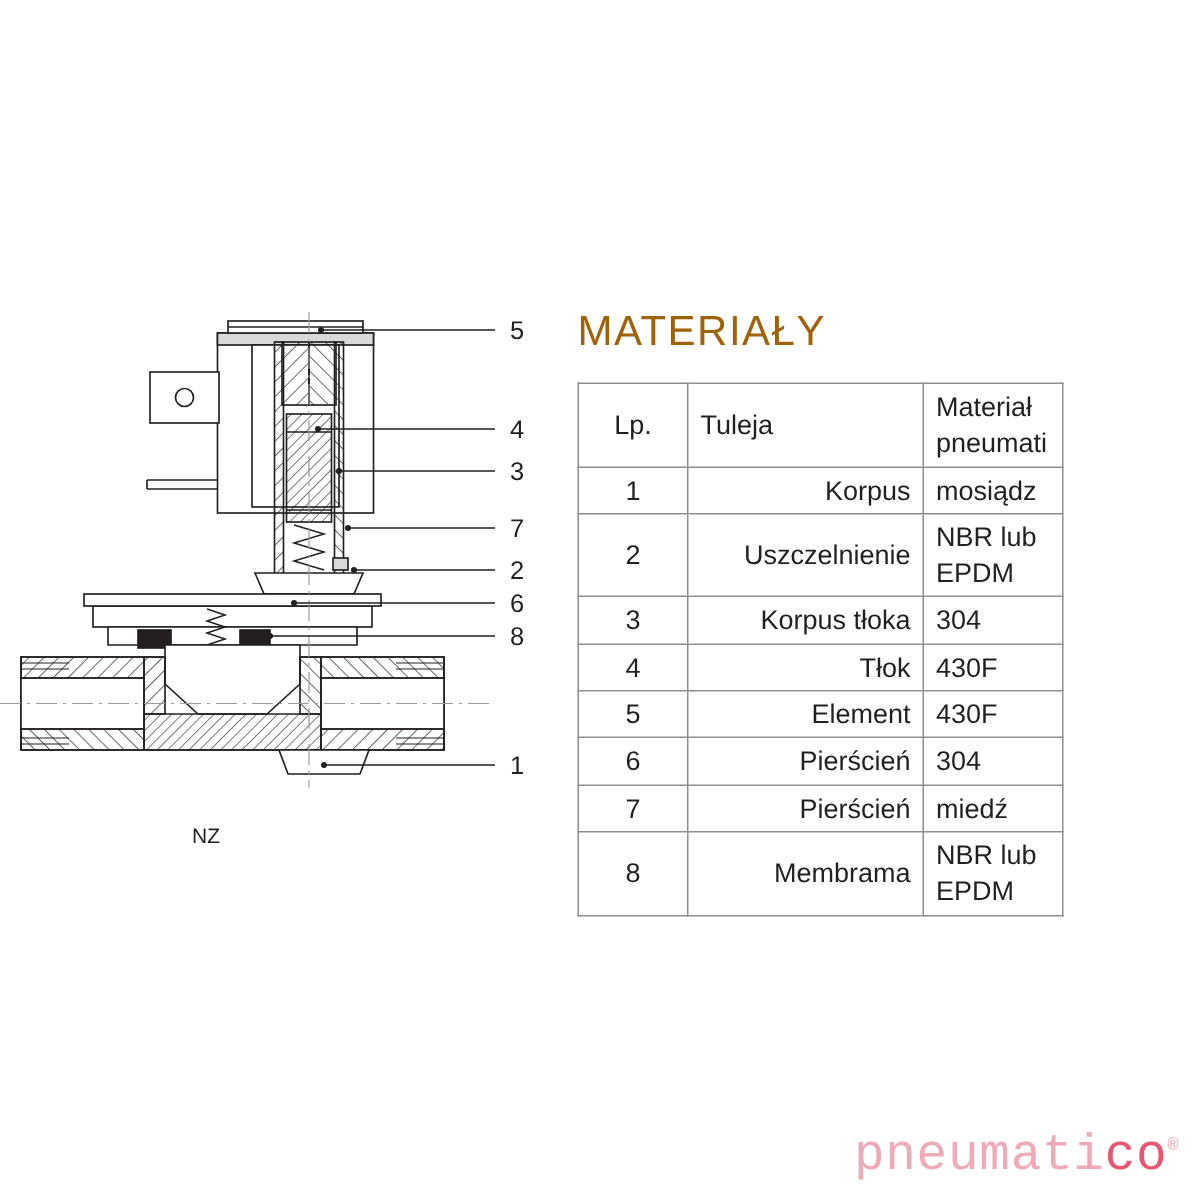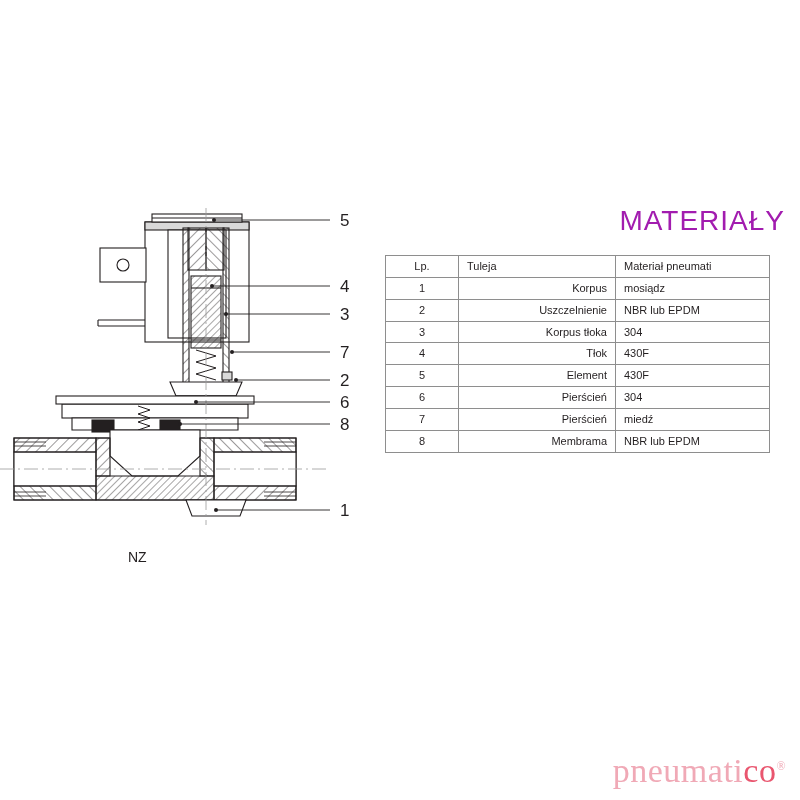--- a/index.html
+++ b/index.html
@@ -41,30 +41,30 @@
   
   #materials-panel {
     position: absolute;
     left: 385px;
     top: 205px;
     width: 400px;
   }
   #materials-title {
     font-size: 28px;
     letter-spacing: 1px;
-    text-align: right;
-    color: #a21caf;
+    text-align: left;
+    color: #a16207;
     margin: 0 0 18px 0;
     font-weight: normal;
     font-family: "Liberation Sans", sans-serif;
   }
   table.materials {
     border-collapse: collapse;
-    width: 385px;
-    font-size: 11px;
+    width: 324px;
+    font-size: 18px;
   }
   table.materials th,
   table.materials td {
     border: 1px solid #8e8e8e;
     padding: 3px 8px;
     font-weight: normal;
     vertical-align: middle;
     line-height: 1.35;
   }
   table.materials th.c-lp,
@@ -90,21 +90,21 @@
   }
 
   
   #logo {
     position: absolute;
     right: 14px;
     bottom: 10px;
     font-size: 34px;
     letter-spacing: 0.5px;
     color: #f0a9b6;
-    font-family: Liberation Serif, serif;
+    font-family: Liberation Mono, monospace;
     white-space: nowrap;
     margin-left: 36px;
   }
   #logo .logo-o {
     color: #e9566f;
   }
   #logo .logo-reg {
     font-size: 12px;
     vertical-align: super;
     color: #f0a9b6;

